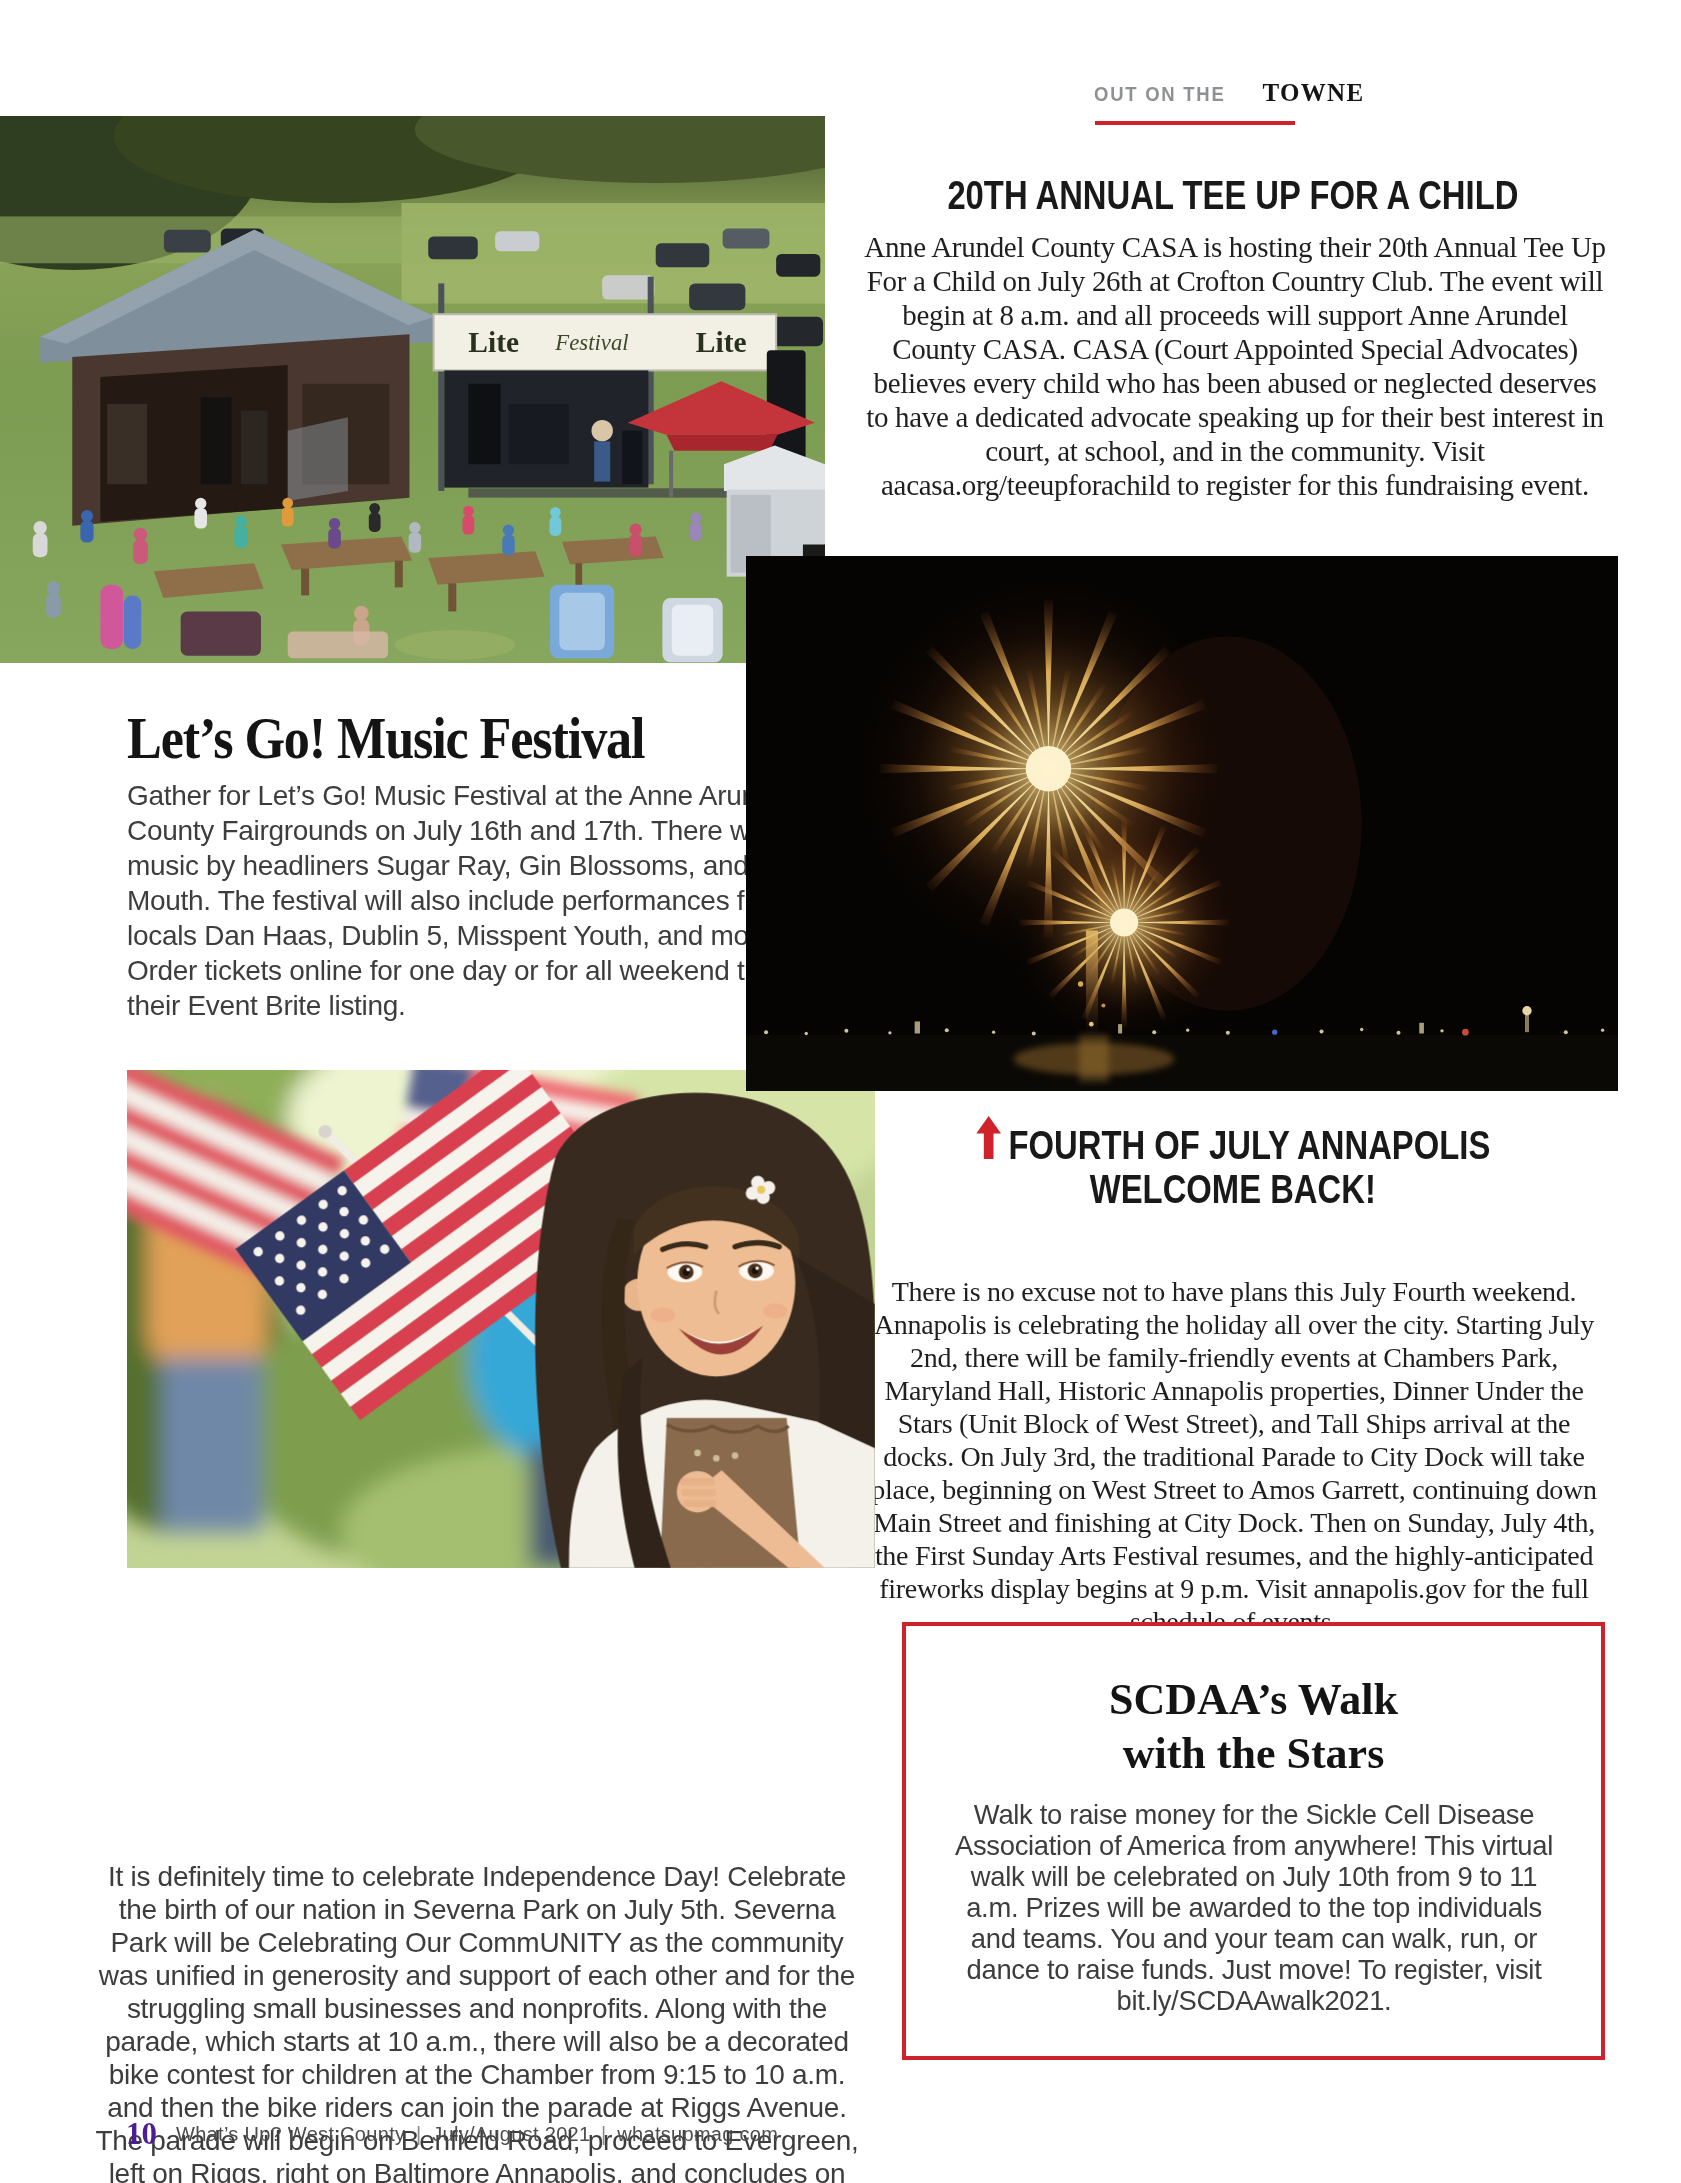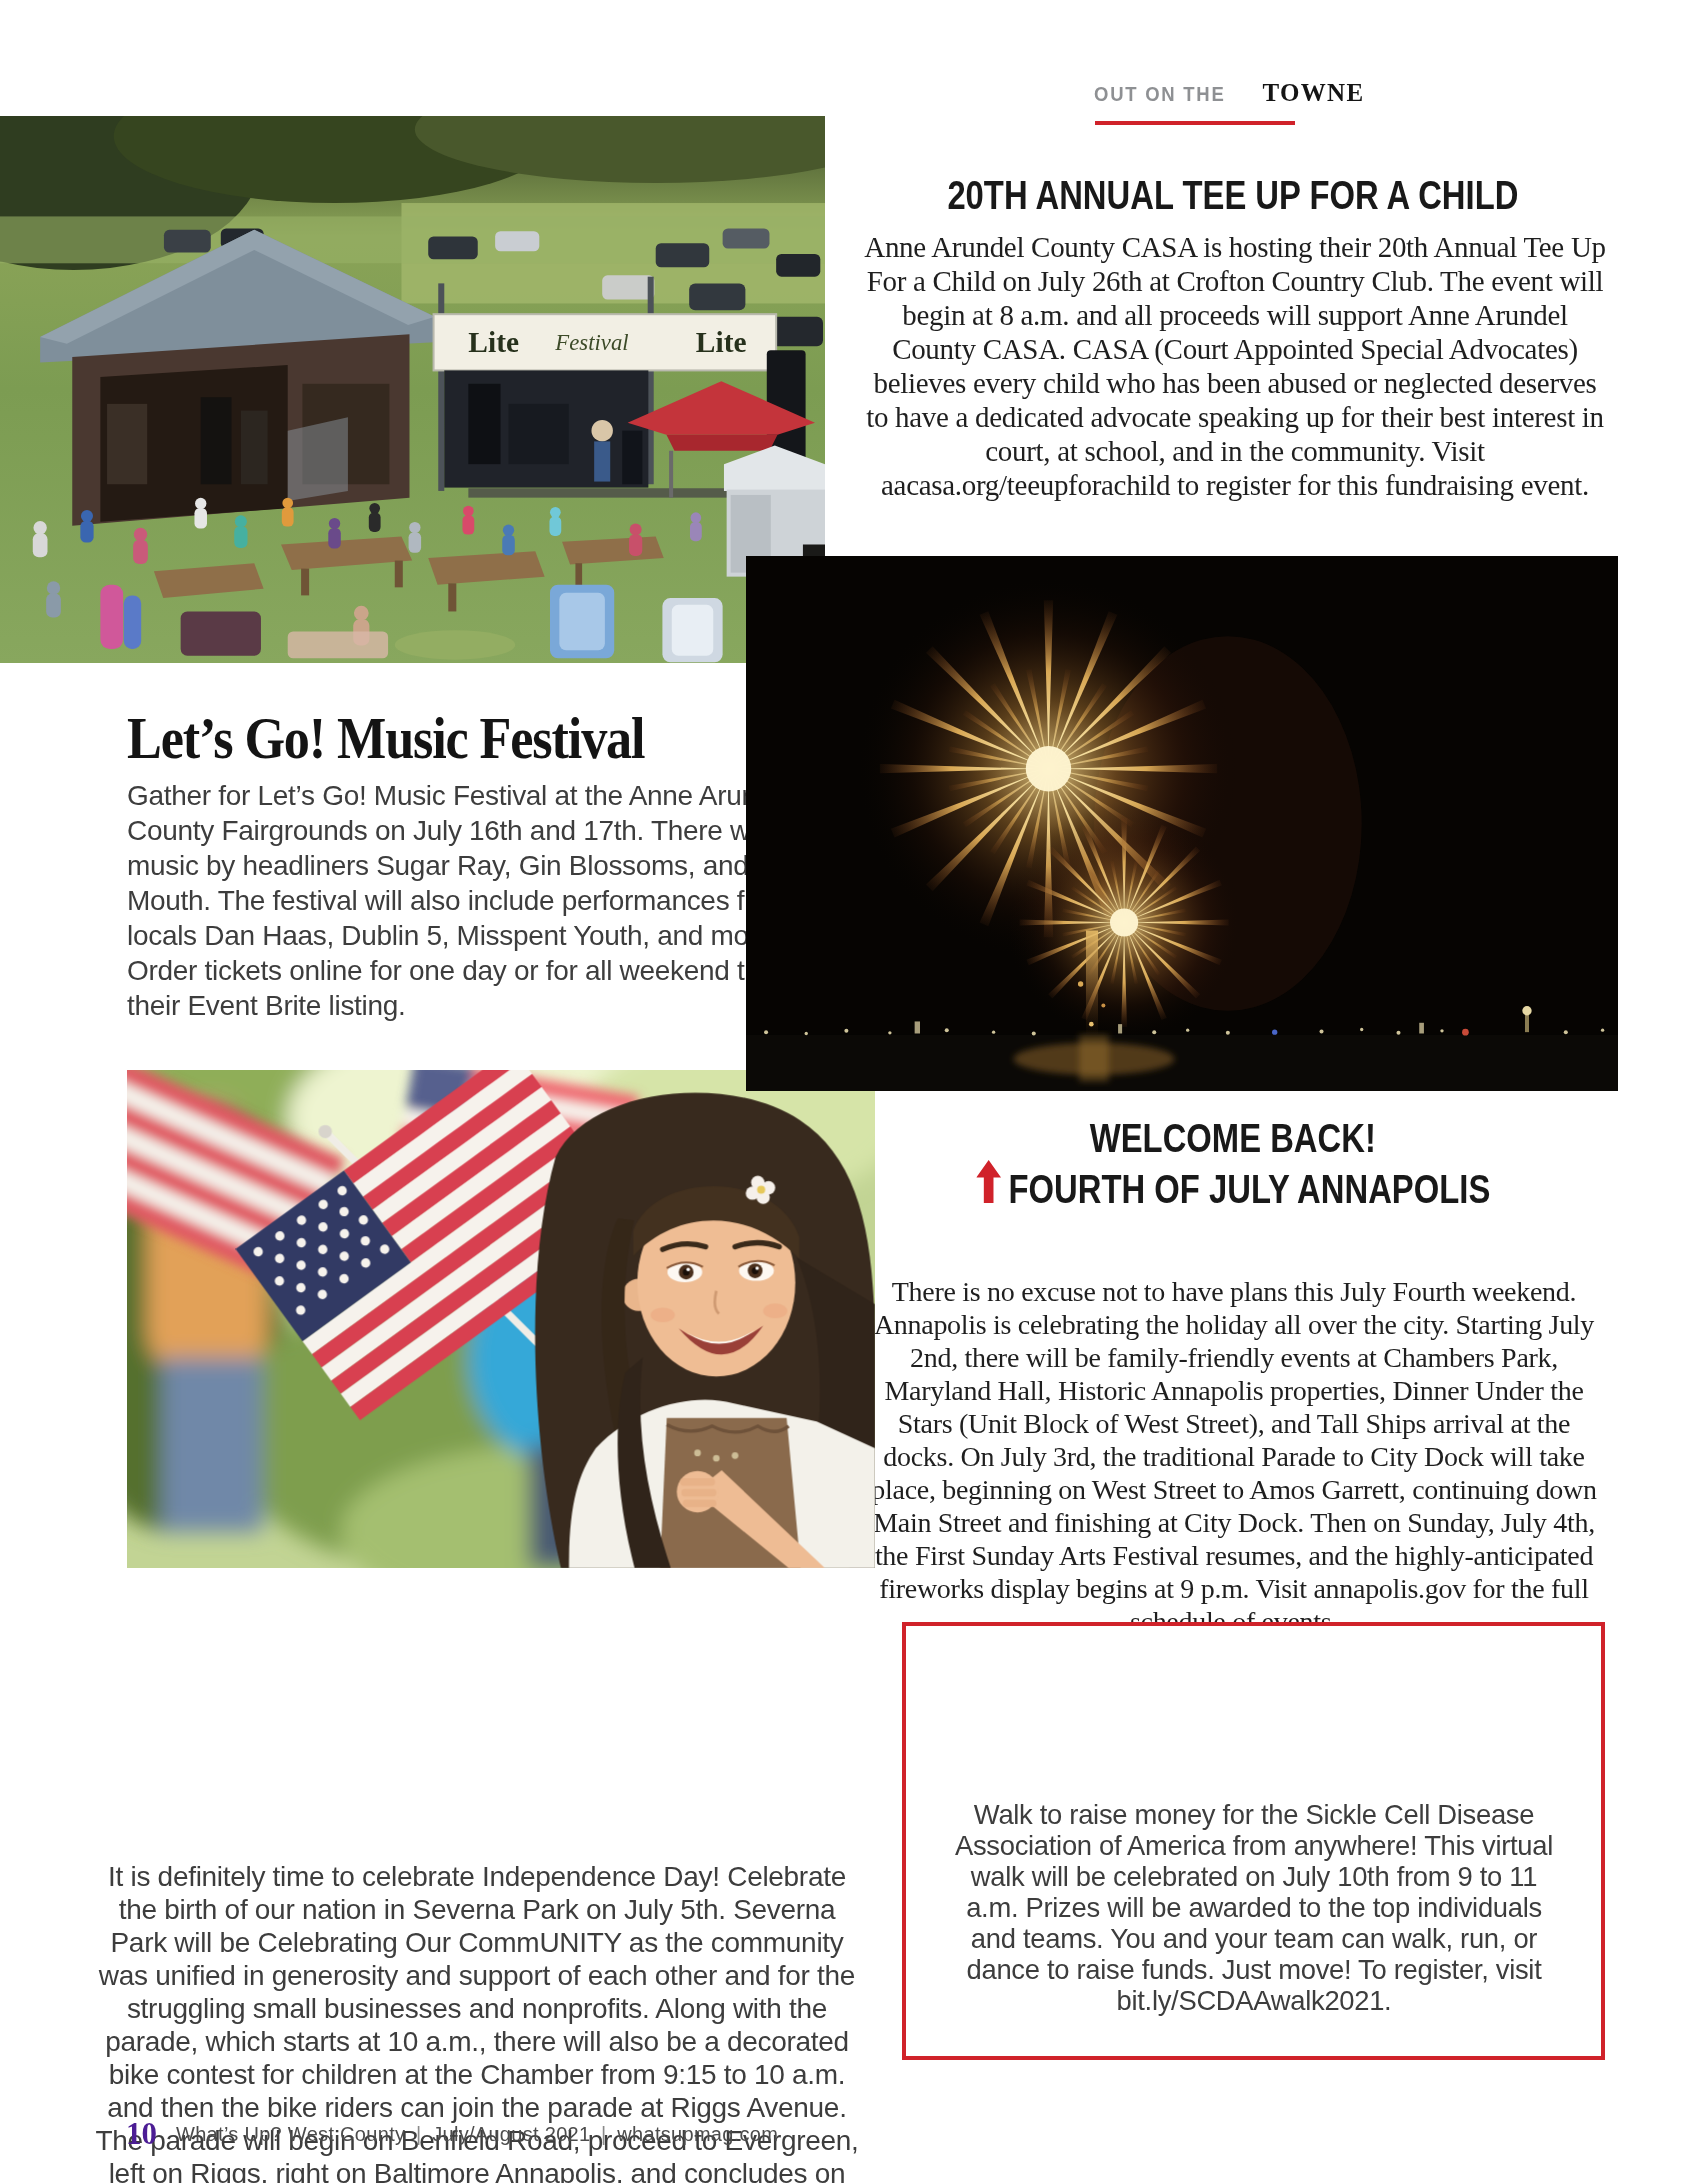--- a/index.html
+++ b/index.html
@@ -313,26 +313,26 @@
     <span class="cx">20TH ANNUAL TEE UP FOR A CHILD</span>
   </div>
   <div class="abs serif-body teeup-body">Anne Arundel County CASA is hosting their 20th Annual Tee Up For a Child on July 26th at Crofton Country Club. The event will begin at 8 a.m. and all proceeds will support Anne Arundel County CASA. CASA (Court Appointed Special Advocates) believes every child who has been abused or neglected deserves to have a dedicated advocate speaking up for their best interest in court, at school, and in the community. Visit aacasa.org/teeupforachild to register for this fundraising event.</div>
 
   <div class="abs h-serif letsgo-title">
     <span class="cx2">Let’s Go! Music Festival</span>
   </div>
   <div class="abs sans-body letsgo-body">Gather for Let’s Go! Music Festival at the Anne Arundel County Fairgrounds on July 16th and 17th. There will be music by headliners Sugar Ray, Gin Blossoms, and Smash Mouth. The festival will also include performances from locals Dan Haas, Dublin 5, Misspent Youth, and more. Order tickets online for one day or for all weekend through their Event Brite listing.</div>
 
   <div class="abs h-cond fourth-title">
-    <div><span class="cx">WELCOME BACK!</span></div>
     <div><span class="cx">
       <svg class="up-arrow" width="31" height="43" viewBox="0 0 23 32">
             <path d="M11.5 0 L23 13 L16 13 L16 32 L7 32 L7 13 L0 13 Z" fill="#d0222a"></path>
           </svg><span>FOURTH OF JULY ANNAPOLIS</span>
     </span></div>
+    <div><span class="cx">WELCOME BACK!</span></div>
   </div>
   <div class="abs serif-body fourth-body">There is no excuse not to have plans this July Fourth weekend. Annapolis is celebrating the holiday all over the city. Starting July 2nd, there will be family-friendly events at Chambers Park, Maryland Hall, Historic Annapolis properties, Dinner Under the Stars (Unit Block of West Street), and Tall Ships arrival at the docks. On July 3rd, the traditional Parade to City Dock will take place, beginning on West Street to Amos Garrett, continuing down Main Street and finishing at City Dock. Then on Sunday, July 4th, the First Sunday Arts Festival resumes, and the highly-anticipated fireworks display begins at 9 p.m. Visit annapolis.gov for the full schedule of events.</div>
 
   <div class="abs photo girlflag">
     <svg width="748" height="498" viewBox="0 0 1117 744" preserveAspectRatio="none">
       <defs>
         <filter id="b8" x="-30%" y="-30%" width="160%" height="160%">
             <feGaussianBlur stdDeviation="8"></feGaussianBlur>
           </filter>
         <filter id="b16" x="-40%" y="-40%" width="180%" height="180%">
@@ -482,20 +482,24 @@
           <rect x="830" y="642" width="50" height="11" rx="5" fill="#e8b288"></rect>
         </g>
         <path d="M770,430 C758,540 778,640 812,744 L758,744 C726,620 728,520 744,452 Z" fill="#30241a"></path>
       </g>
     </svg>
   </div>
 
   <div class="abs sans-body severna-body">It is definitely time to celebrate Independence Day! Celebrate the birth of our nation in Severna Park on July 5th. Severna Park will be Celebrating Our CommUNITY as the community was unified in generosity and support of each other and for the struggling small businesses and nonprofits. Along with the parade, which starts at 10 a.m., there will also be a decorated bike contest for children at the Chamber from 9:15 to 10 a.m. and then the bike riders can join the parade at Riggs Avenue. The parade will begin on Benfield Road, proceed to Evergreen, left on Riggs, right on Baltimore Annapolis, and concludes on Cypress Creek Road.</div>
 
   <div class="abs scdaa-box">
+    <div class="scdaa-title">
+      <div>SCDAA’s Walk</div>
+      <div>with the Stars</div>
+    </div>
     <div class="scdaa-body">Walk to raise money for the Sickle Cell Disease Association of America from anywhere! This virtual walk will be celebrated on July 10th from 9 to 11 a.m. Prizes will be awarded to the top individuals and teams. You and your team can walk, run, or dance to raise funds. Just move! To register, visit bit.ly/SCDAAwalk2021.</div>
   </div>
 
   <div class="abs footer">
     <span class="pg">10</span><span class="meta"><span>What’s Up? West County</span><span class="sep">|</span><span>July/August 2021</span><span class="sep">|</span><span>whatsupmag.com</span></span>
   </div>
 
 </div>
 
 

